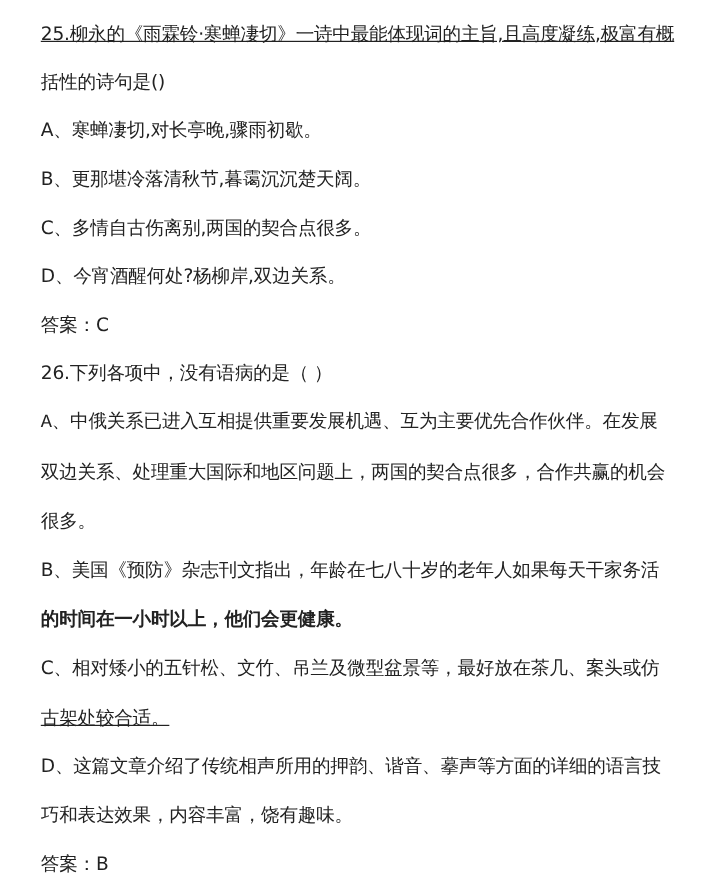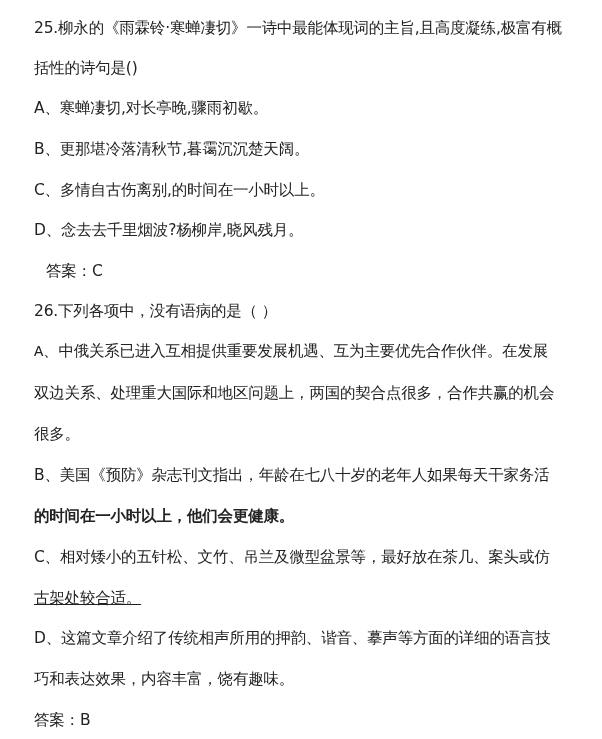--- a/index.html
+++ b/index.html
@@ -29,27 +29,27 @@
       white-space: nowrap;
       letter-spacing: -0.2px;
     }
   </style>
 </head>
 <body>
 
 <div class="doc">
 
   <div>
-    <div class="line" style="top:18px;">25.柳永的《雨霖铃·寒蝉凄切》一诗中最能体现词的主旨,且高度凝练,极富有概</div>
+    <div class="line" style="top:18px;text-decoration:underline;">25.柳永的《雨霖铃·寒蝉凄切》一诗中最能体现词的主旨,且高度凝练,极富有概</div>
     <div class="line" style="top:58px;">括性的诗句是()</div>
     <div class="line" style="top:98px;">A、寒蝉凄切,对长亭晚,骤雨初歇。</div>
     <div class="line" style="top:139px;">B、更那堪冷落清秋节,暮霭沉沉楚天阔。</div>
-    <div class="line" style="top:180px;">C、多情自古伤离别,的时间在一小时以上。</div>
-    <div class="line" style="top:220px;">D、念去去千里烟波?杨柳岸,晓风残月。</div>
-    <div class="line" style="top:261px;margin-left:12px;">答案：C</div>
+    <div class="line" style="top:180px;">C、多情自古伤离别,两国的契合点很多。</div>
+    <div class="line" style="top:220px;">D、今宵酒醒何处?杨柳岸,双边关系。</div>
+    <div class="line" style="top:261px;">答案：C</div>
   </div>
 
   <div>
     <div class="line" style="top:301px;">26.下列各项中，没有语病的是（ ）</div>
     <div class="line" style="top:342px;font-family:Liberation Mono, monospace;">A、中俄关系已进入互相提供重要发展机遇、互为主要优先合作伙伴。在发展</div>
     <div class="line" style="top:383px;">双边关系、处理重大国际和地区问题上，两国的契合点很多，合作共赢的机会</div>
     <div class="line" style="top:424px;">很多。</div>
     <div class="line" style="top:465px;">B、美国《预防》杂志刊文指出，年龄在七八十岁的老年人如果每天干家务活</div>
     <div class="line" style="top:506px;font-weight:bold;">的时间在一小时以上，他们会更健康。</div>
     <div class="line" style="top:547px;">C、相对矮小的五针松、文竹、吊兰及微型盆景等，最好放在茶几、案头或仿</div>

